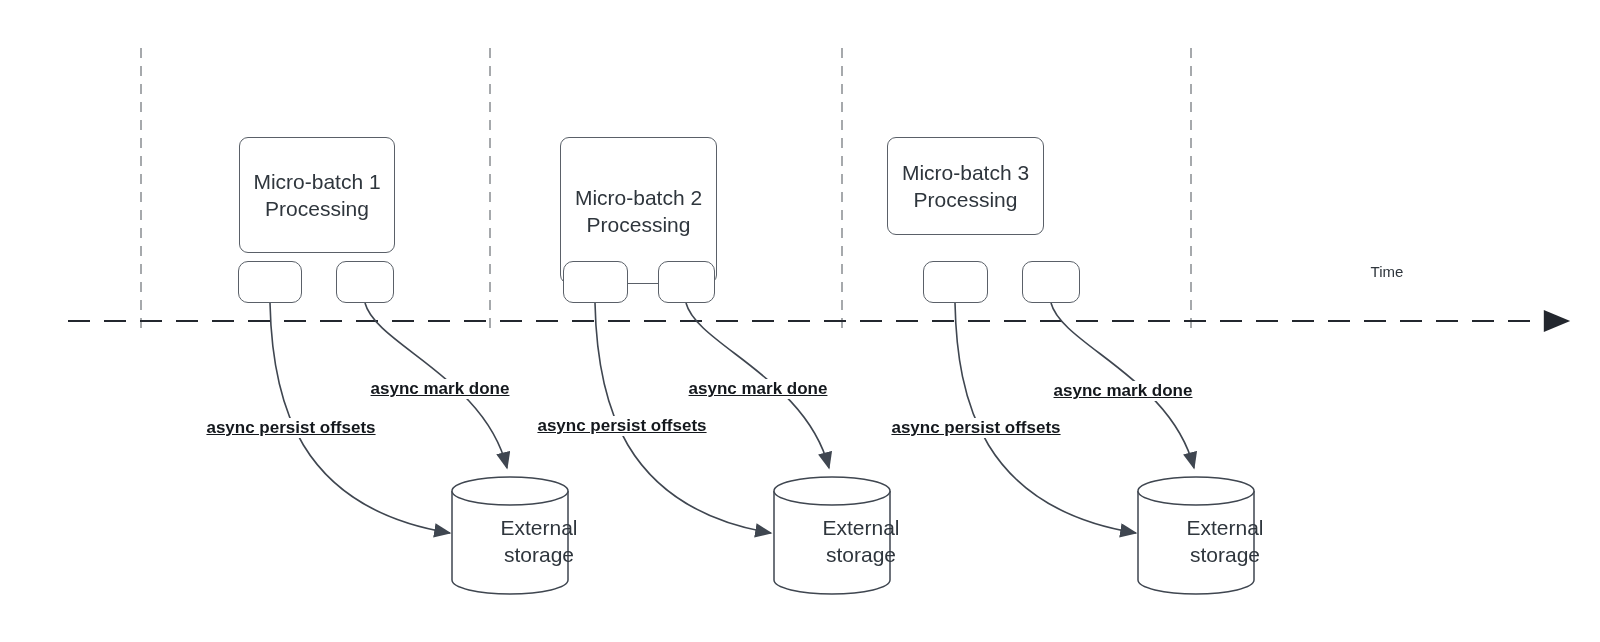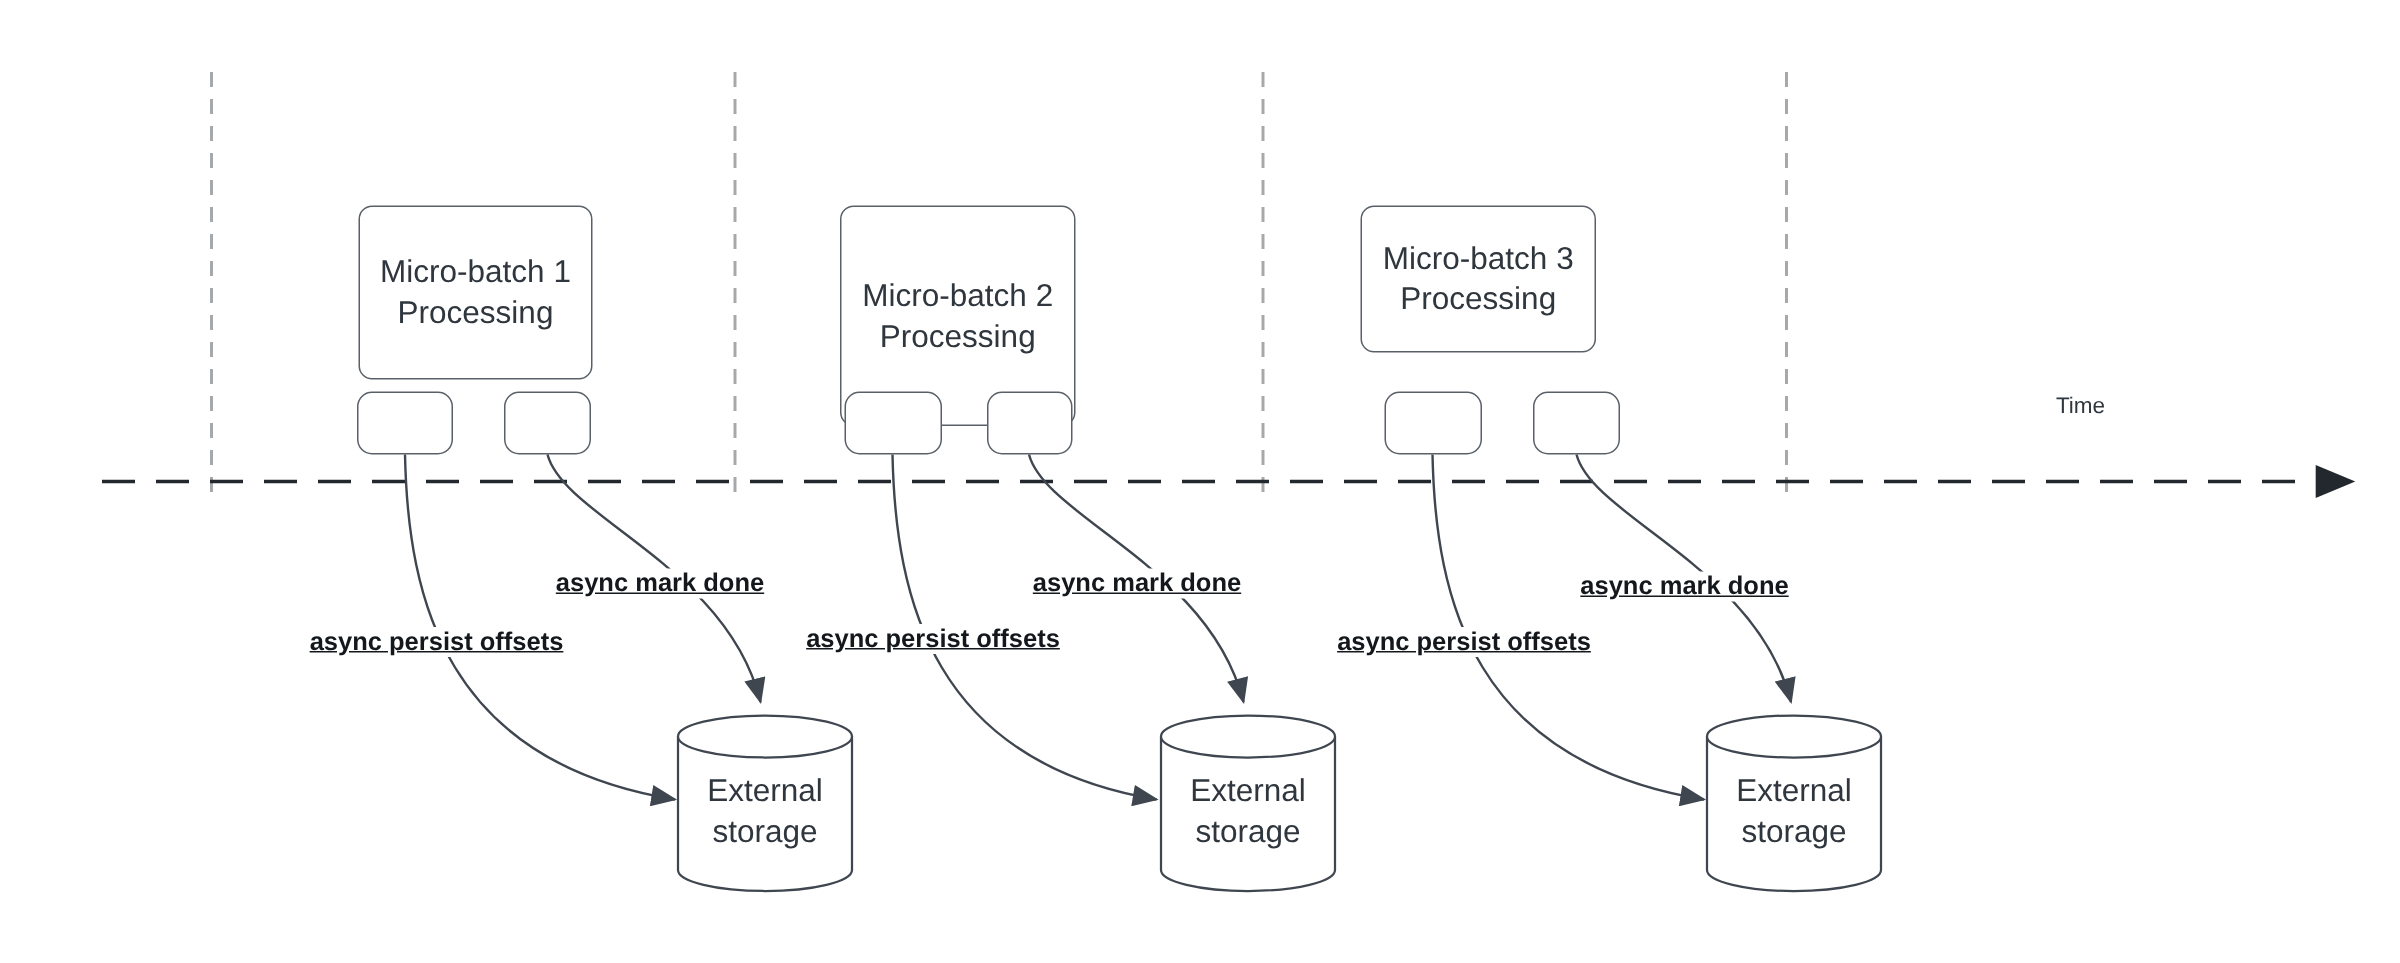--- a/index.html
+++ b/index.html
@@ -34,21 +34,21 @@
     width:62px;height:42px;top:261px;
   }
   .multiline{white-space:pre-line;}
   .edge-label{
     position:absolute;transform:translate(-50%,-50%);
     font-size:17px;font-weight:bold;color:var(--label-text);
     background:var(--bg);padding:0 3px;white-space:nowrap;text-decoration:underline;
   }
   .storage-label{
     position:absolute;width:116px;text-align:center;
-    font-size:21px;line-height:27px;color:var(--node-text);
+    font-size:21px;line-height:27px;color:var(--node-text);margin-left:29px;
   }
   .time-label{
     position:absolute;transform:translate(-50%,-50%);
     font-size:15px;color:var(--node-text);white-space:nowrap;
   }
 </style>
 </head>
 <body>
 
 <div class="canvas">
@@ -106,21 +106,21 @@
     <span class="multiline">Micro-batch 2
 Processing</span>
   </div>
   <div class="mini-box" style="left:563px;width:65px;"></div>
   <div class="mini-box" style="left:658px;width:57px;"></div>
   <div class="edge-label" style="left:622px;top:426px;">async persist offsets</div>
   <div class="edge-label" style="left:758px;top:389px;">async mark done</div>
   <div class="storage-label multiline" style="left:774px;top:514px;">External
 storage</div>
 
-  <div class="proc-box" style="left:907px;top:125px;width:157px;height:98px;">
+  <div class="proc-box" style="left:887px;top:125px;width:157px;height:98px;">
     <span class="multiline">Micro-batch 3
 Processing</span>
   </div>
   <div class="mini-box" style="left:923px;width:65px;"></div>
   <div class="mini-box" style="left:1022px;width:58px;"></div>
   <div class="edge-label" style="left:976px;top:428px;">async persist offsets</div>
   <div class="edge-label" style="left:1123px;top:391px;">async mark done</div>
   <div class="storage-label multiline" style="left:1138px;top:514px;">External
 storage</div>
 

